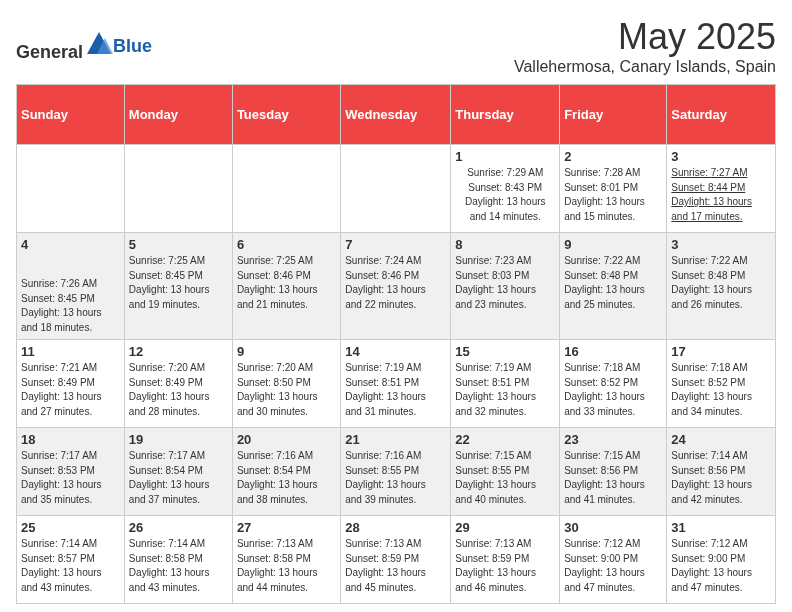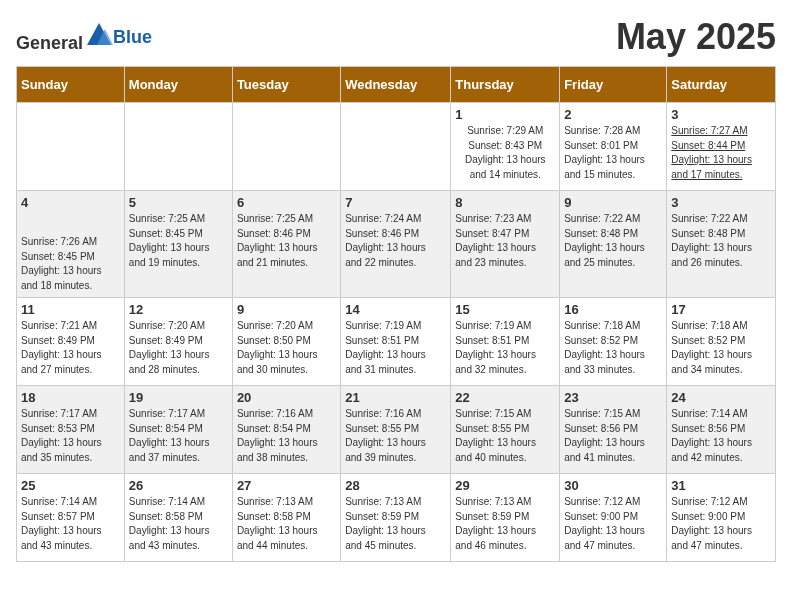--- a/index.html
+++ b/index.html
@@ -33,37 +33,37 @@
     .logo-icon {
       width: 28px;
       height: 28px;
       margin-left: 2px;
     }
     .title-area {
       text-align: right;
     }
     .month-title {
       font-size: 36px;
-      font-weight: bold;
+      font-weight: normal;
       color: #333;
     }
     .location-title {
       font-size: 16px;
       color: #333;
     }
     table {
       width: 100%;
       border-collapse: collapse;
     }
     th {
-      background-color: #a16207;
+      background-color: #ef4444;
       color: #fff;
       font-size: 13px;
       font-weight: bold;
-      padding: 10px 4px;
+      padding: 22px 4px;
       text-align: left;
       border: 1px solid #ccc;
     }
     td {
       border: 1px solid #ccc;
       vertical-align: top;
       padding: 4px;
       font-size: 10.5px;
       color: #333;
       height: 88px;
@@ -99,20 +99,21 @@
     <div>
       <span class="logo-text-general">General</span><svg class="logo-icon" viewBox="0 0 28 28">
           <polygon points="14,2 26,24 2,24" fill="#1a5fa8"></polygon>
           <polygon points="20,8 28,24 12,24" fill="#4a90d9" opacity="0.7"></polygon>
         </svg>
     </div>
     <span class="logo-text-blue">Blue</span>
   </div>
   <div class="title-area">
     <div class="month-title">May 2025</div>
+    <div class="location-title">Vallehermosa, Canary Islands, Spain</div>
   </div>
 </div>
 
 <table>
   <thead>
     <tr id="weekday-header">
         <th>Sunday</th>
         <th>Monday</th>
         <th>Tuesday</th>
         <th>Wednesday</th>
@@ -174,21 +175,21 @@
         <td>
           <div class="day-num">7</div>
           <div class="day-info" style="white-space: pre-line;">Sunrise: 7:24 AM
 Sunset: 8:46 PM
 Daylight: 13 hours
 and 22 minutes.</div>
         </td>
         <td>
           <div class="day-num">8</div>
           <div class="day-info" style="white-space: pre-line;">Sunrise: 7:23 AM
-Sunset: 8:47 PM
+Sunset: 8:03 PM
 Daylight: 13 hours
 and 23 minutes.</div>
         </td>
         <td>
           <div class="day-num">9</div>
           <div class="day-info" style="white-space: pre-line;">Sunrise: 7:22 AM
 Sunset: 8:48 PM
 Daylight: 13 hours
 and 25 minutes.</div>
         </td>

